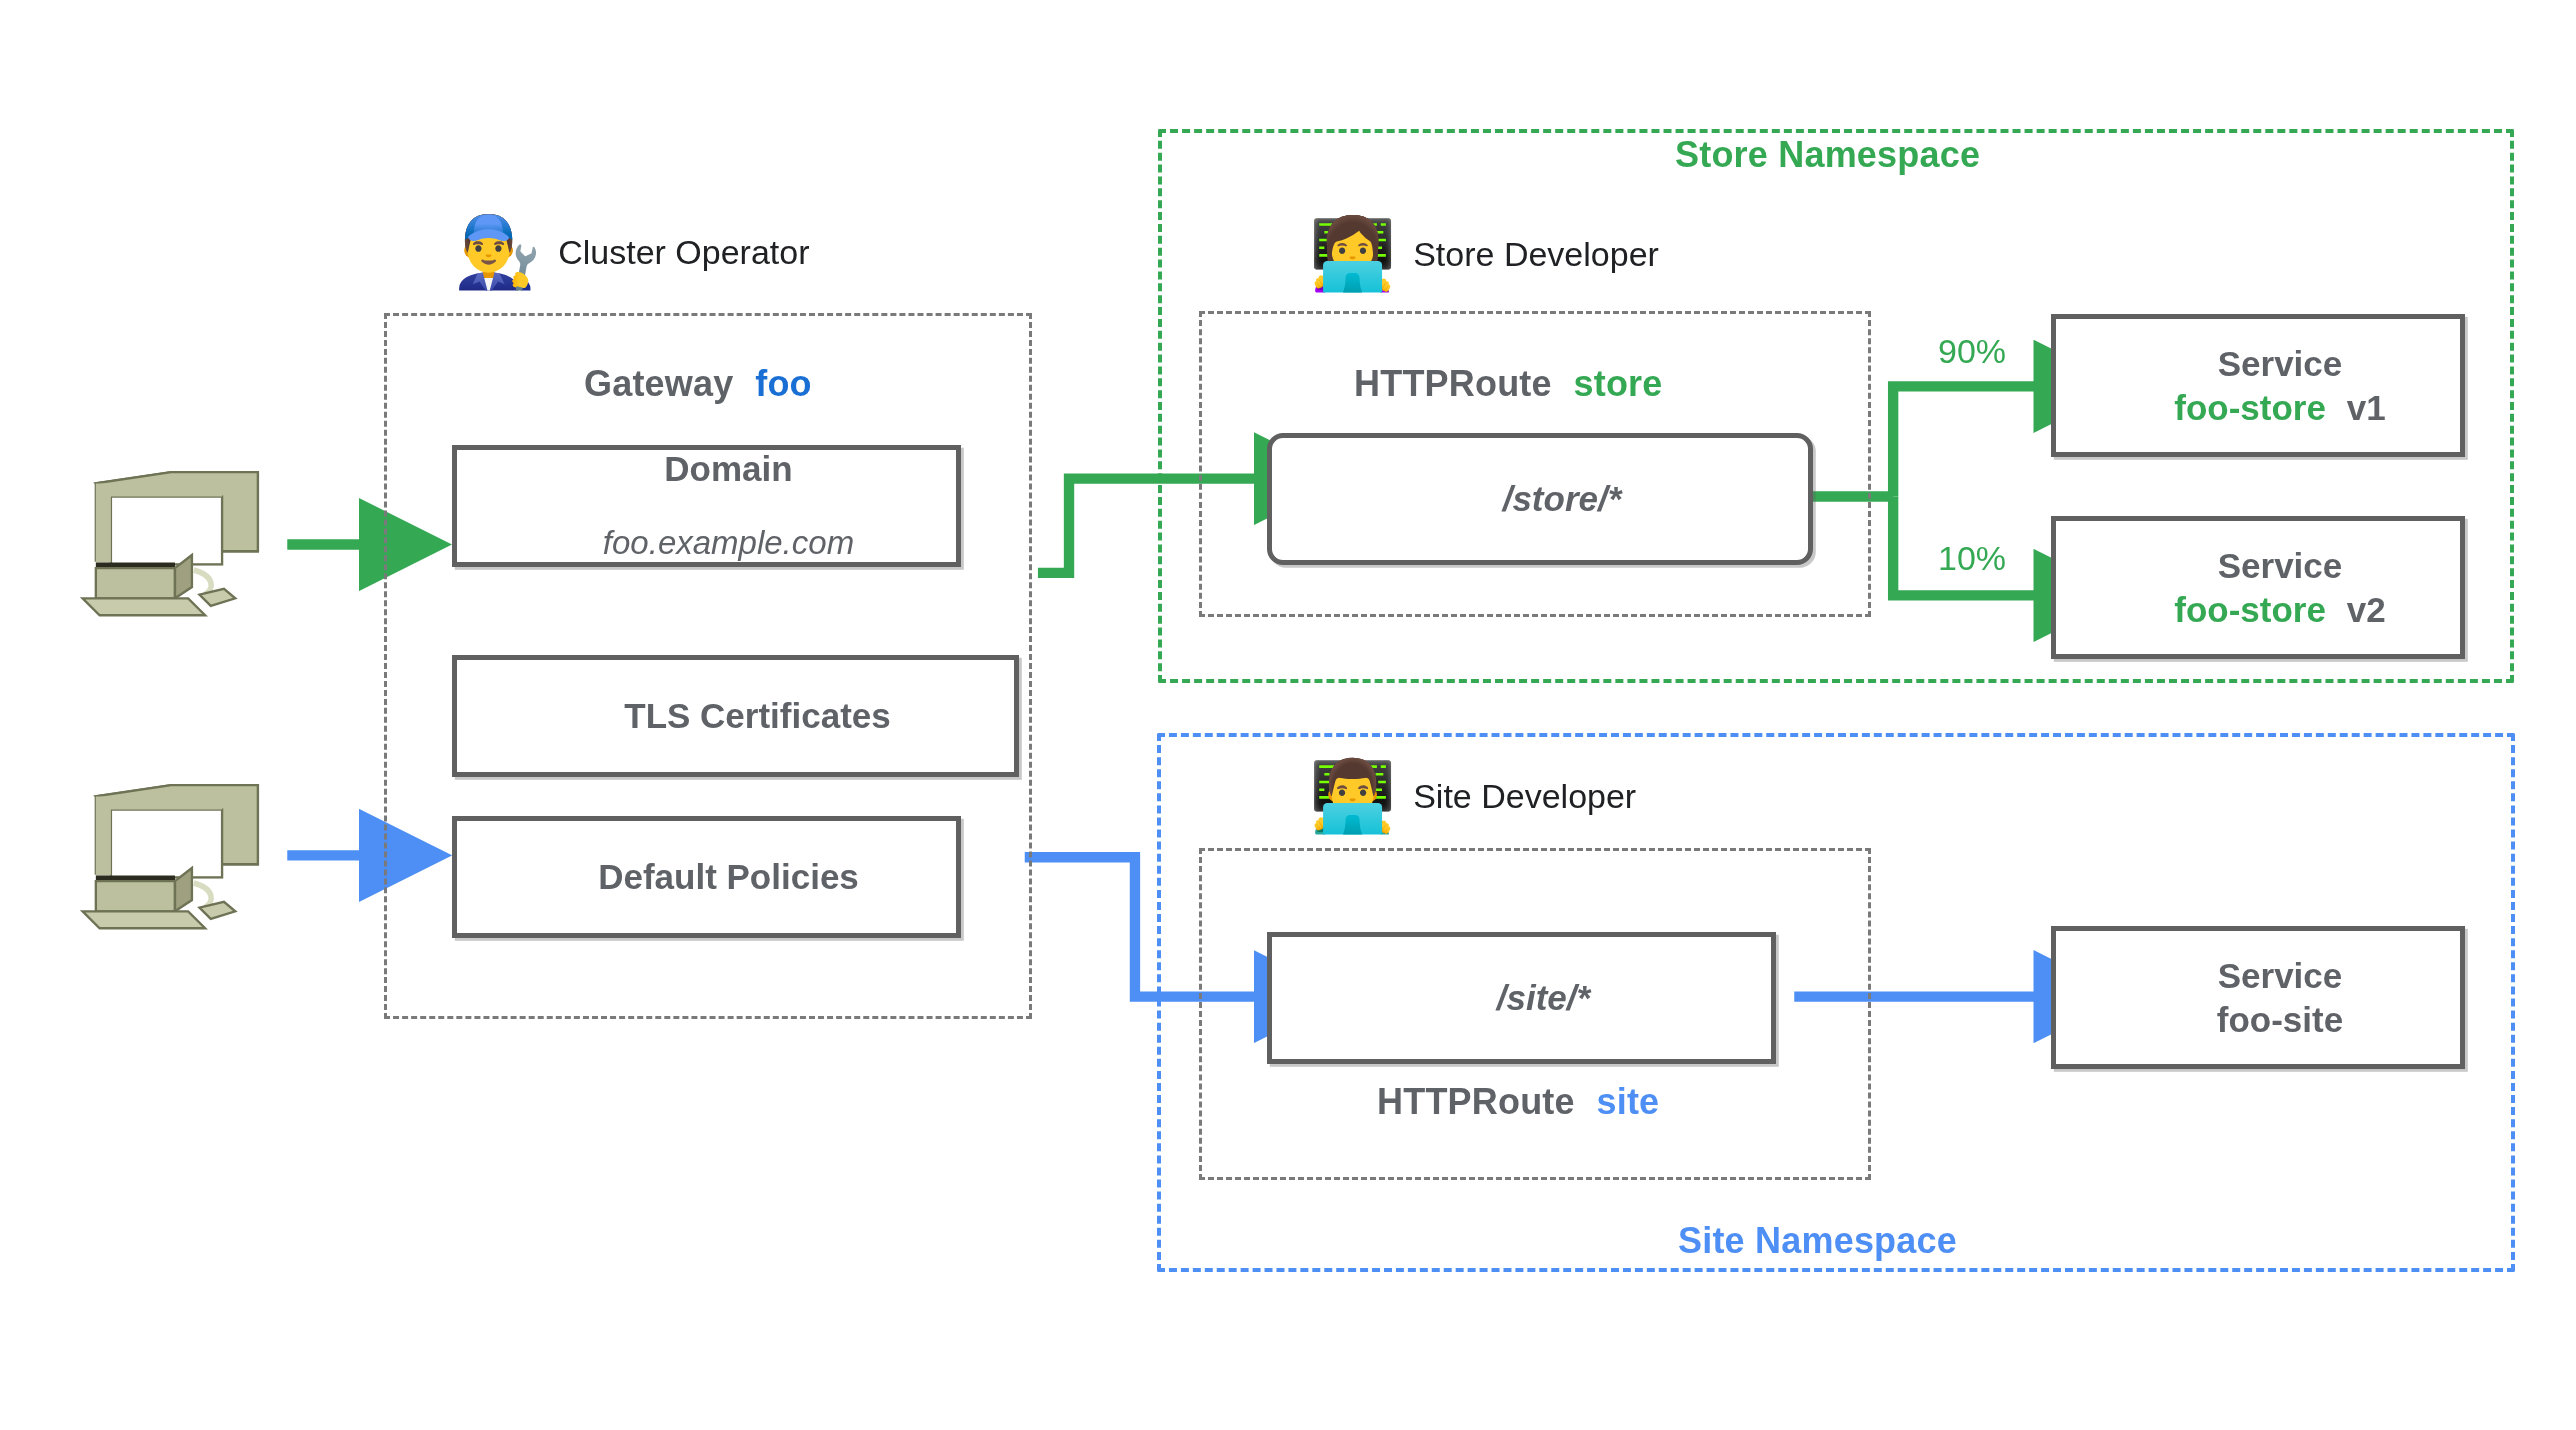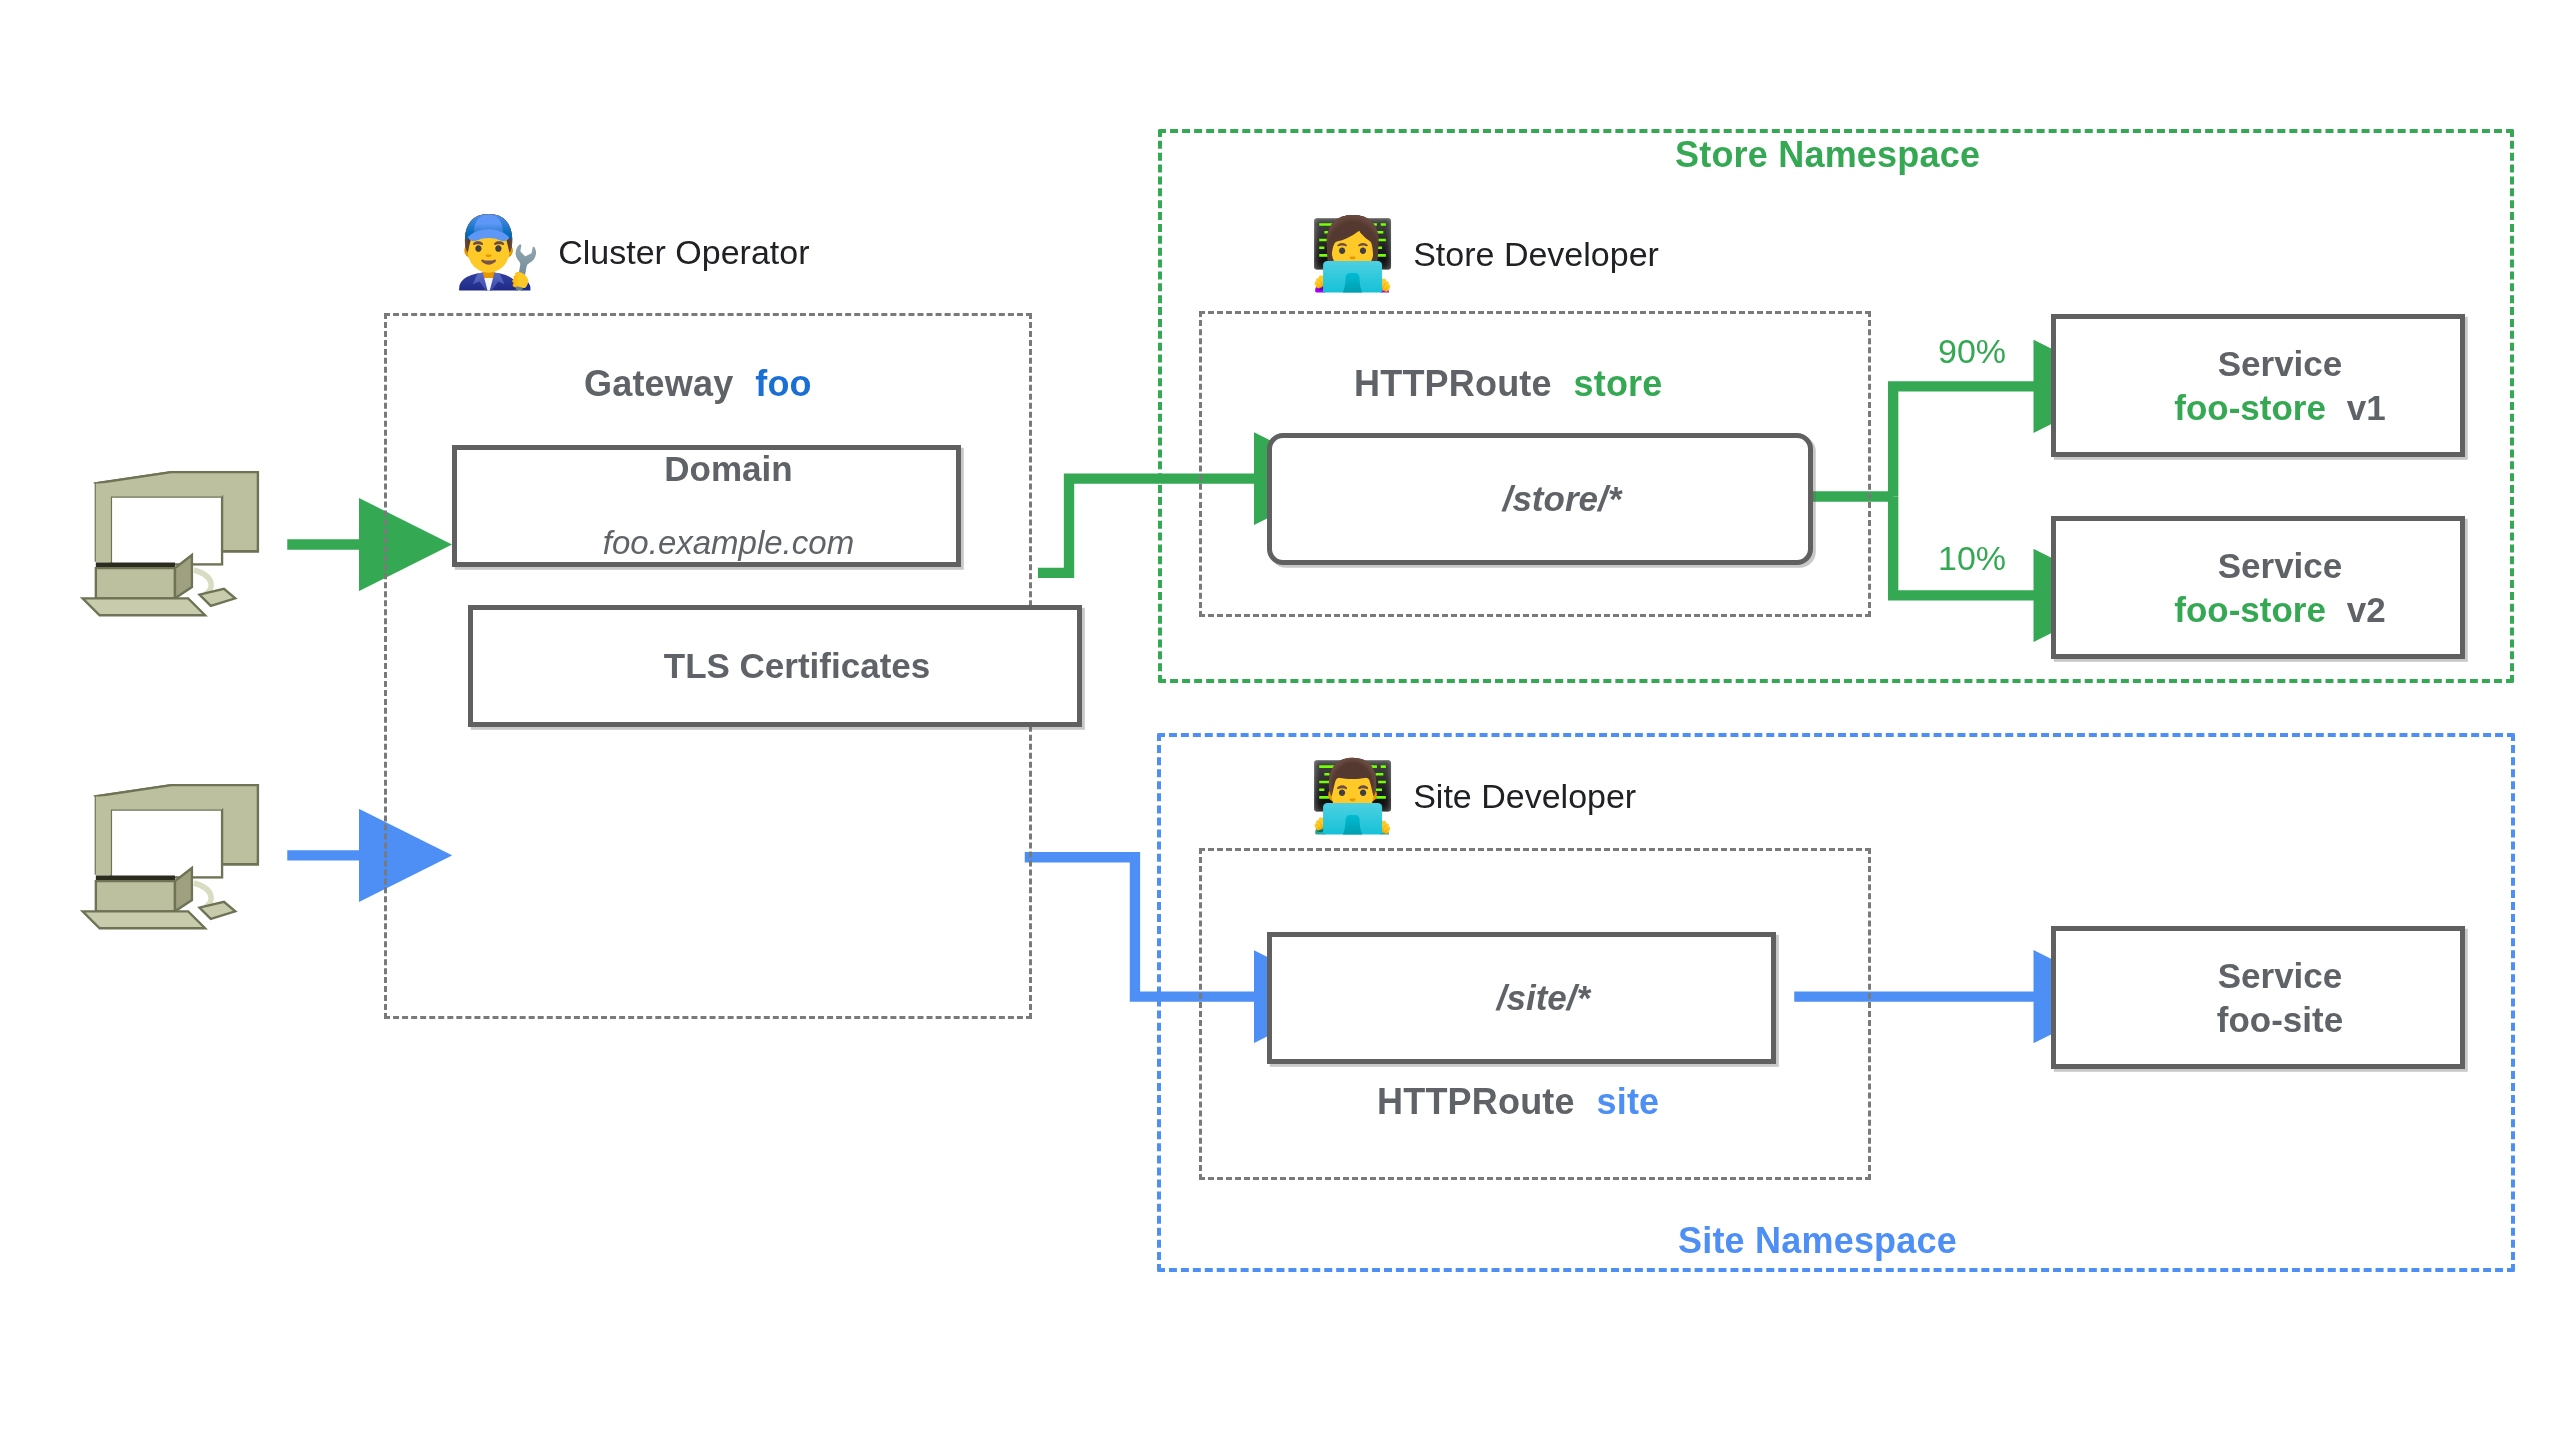--- a/index.html
+++ b/index.html
@@ -137,24 +137,27 @@
   <div class="grp-label" style="left:584px;top:363px;">
     <span>Gateway</span>
     <span class="blue-dark" style="margin-left: 0.32em;">foo</span>
   </div>
 
   <div class="solid-box" style="left:452px;top:445px;width:509px;height:122px;">
     <div class="line1">Domain</div>
     <div class="italic">foo.example.com</div>
   </div>
 
-  <div class="solid-box" style="left:452px;top:605px;width:614px;height:122px;margin-left:16px;">
+  <div class="solid-box" style="left:452px;top:655px;width:567px;height:122px;">
     <div class="line1">TLS Certificates</div>
   </div>
 
+  <div class="solid-box" style="left:452px;top:816px;width:509px;height:122px;">
+    <div class="line1">Default Policies</div>
+  </div>
 
   <div class="ns-box ns-store" style="left:1158px;top:129px;width:1356px;height:554px;"></div>
   <div class="ns-title store" style="left:1675px;top:134px;">Store Namespace</div>
 
   <div class="persona" style="left:1309px;top:219px;">
     <span class="emoji">👩‍💻</span>
     <span class="pname">Store Developer</span>
   </div>
 
   <div class="grp-box" style="left:1199px;top:311px;width:672px;height:306px;"></div>

